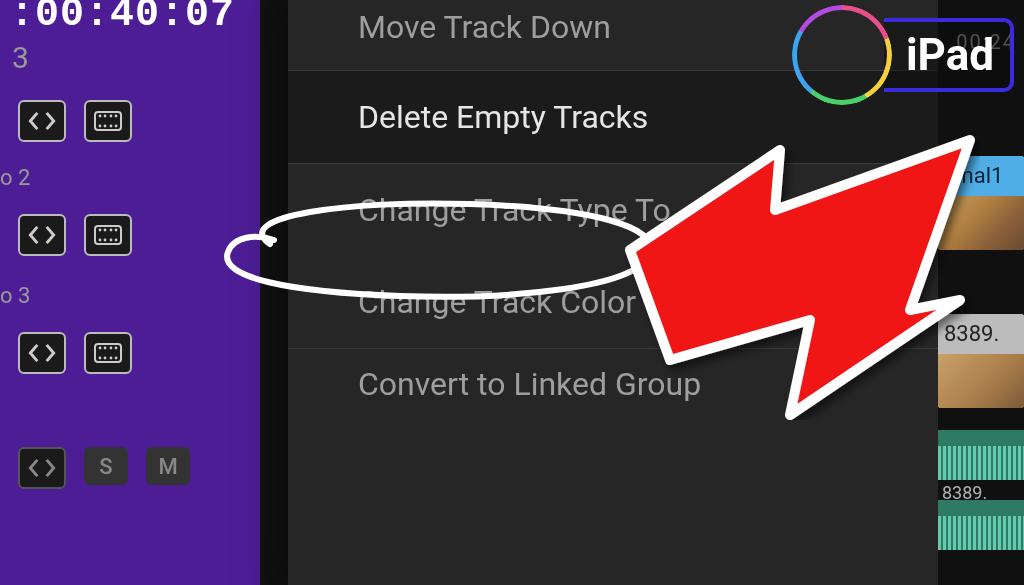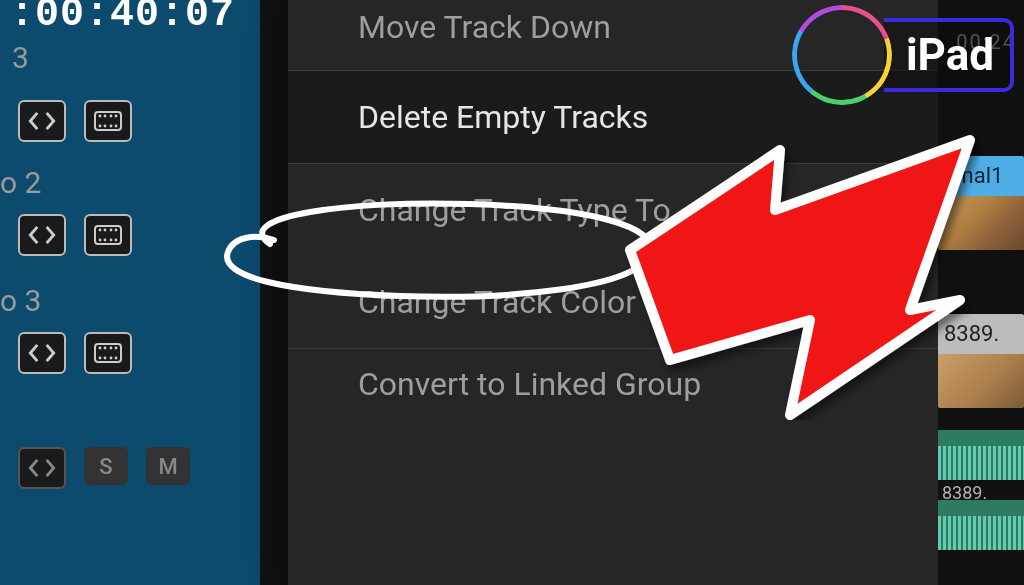--- a/index.html
+++ b/index.html
@@ -1,22 +1,22 @@
 <!DOCTYPE html>
 <html><head>
 <meta charset="utf-8">
 <style>
   html,body{margin:0;padding:0;background:#111;color:#ccc;font-family:-apple-system,BlinkMacSystemFont,"Segoe UI",Roboto,Helvetica,Arial,sans-serif;}
   #stage{position:relative;width:1024px;height:585px;overflow:hidden;}
 
   
-  #left{position:absolute;left:0;top:0;width:260px;height:585px;background:#0c4a6e;}
+  #left{position:absolute;left:0;top:0;width:260px;height:585px;background:#4c1d95;}
   #timecode{position:absolute;left:10px;top:-8px;font-size:40px;color:#fff;font-family:"Courier New",monospace;font-weight:600;letter-spacing:1px;}
   #tc-label{position:absolute;left:12px;top:40px;font-size:30px;color:#9a9a9a;}
-  .track-label{position:absolute;left:0;font-size:30px;color:#9a9a9a;}
+  .track-label{position:absolute;left:0;font-size:22px;color:#9a9a9a;}
   .btn-row{position:absolute;display:flex;gap:18px;}
   .sqbtn{width:44px;height:38px;border:2px solid #bbb;border-radius:6px;background:#1a1a1a;display:flex;align-items:center;justify-content:center;}
   .sqbtn.dim{border-color:#555;color:#666;}
   .sqbtn svg{width:28px;height:24px;}
   .letterbtn{width:44px;height:38px;border-radius:6px;background:#333;color:#888;display:flex;align-items:center;justify-content:center;font-size:22px;font-weight:500;}
 
   
   #menu{position:absolute;left:288px;top:0;width:650px;height:585px;background:#262626;box-shadow:0 0 40px rgba(0,0,0,.6);}
   .mitem{position:relative;height:92px;display:flex;align-items:center;padding-left:70px;font-size:32px;color:#9e9e9e;}
   .mitem.top{height:70px;align-items:flex-start;padding-top:0;border-bottom:1px solid #3a3a3a;}

